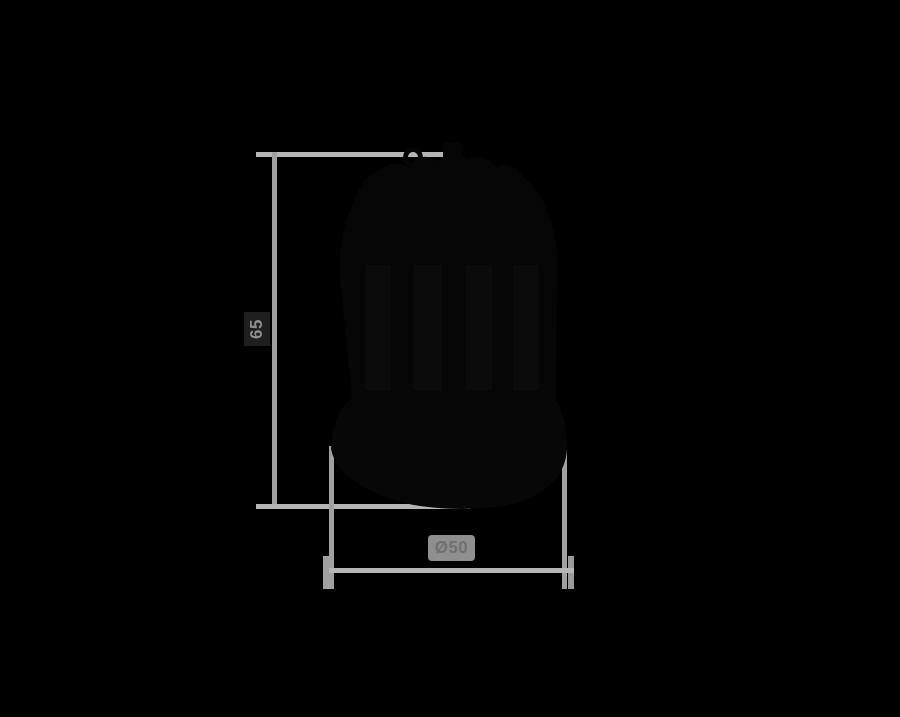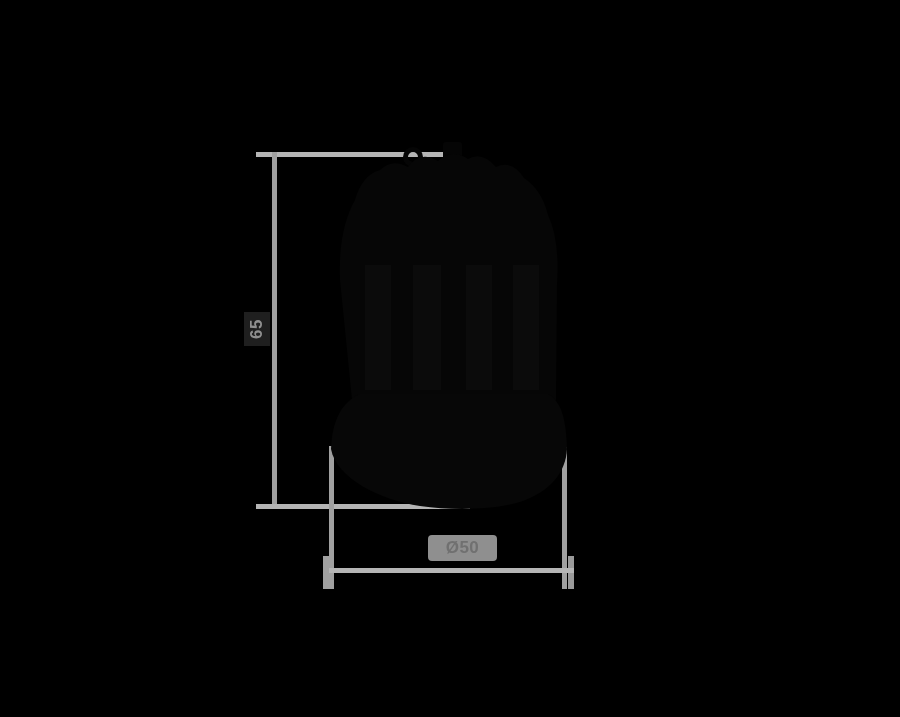--- a/index.html
+++ b/index.html
@@ -39,21 +39,21 @@
     color: #8f8f8f;
   }
   .label-height .rot {
     display: inline-block;
     transform: rotate(-90deg);
     white-space: nowrap;
   }
   .label-diameter {
     left: 428px;
     top: 535px;
-    width: 69px;
+    width: 47px;
     height: 26px;
     background: #8f8f8f;
     color: #707070;
     border-radius: 4px;
   }
 </style>
 </head>
 <body>
 
 <div class="canvas">

